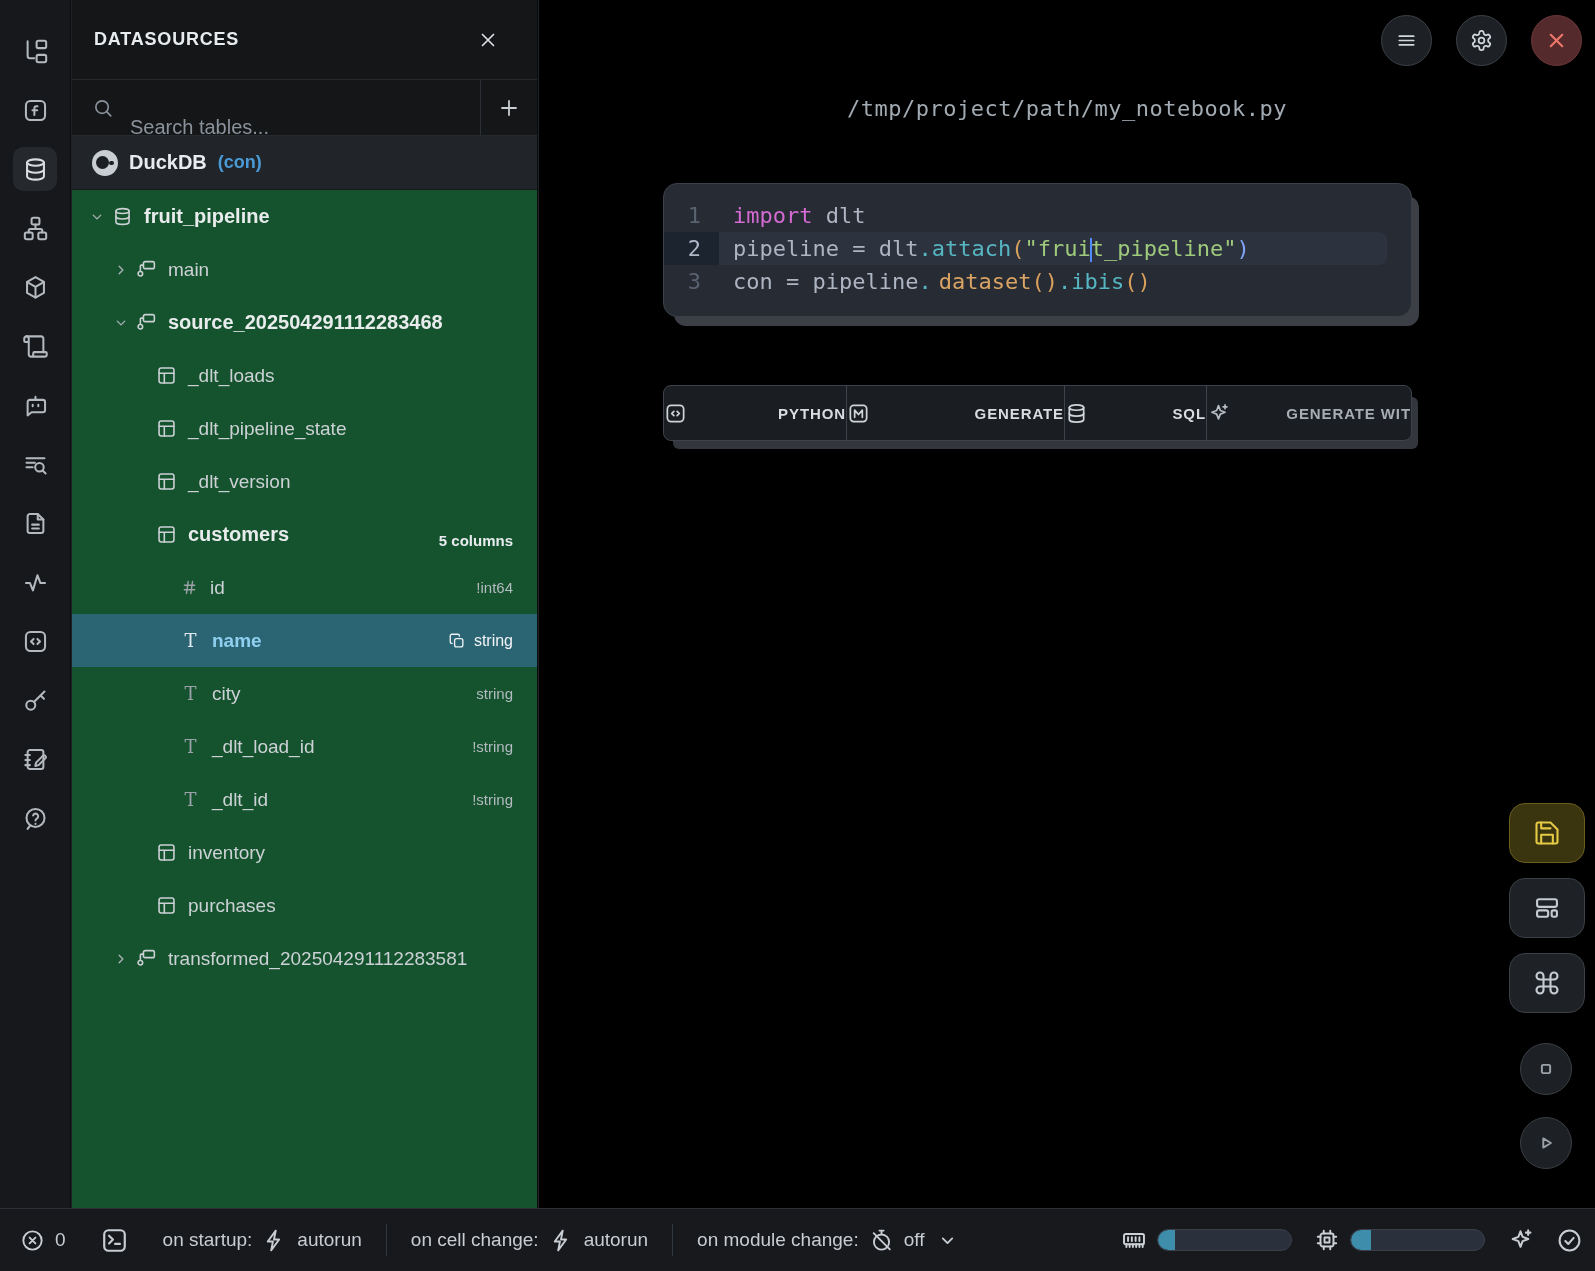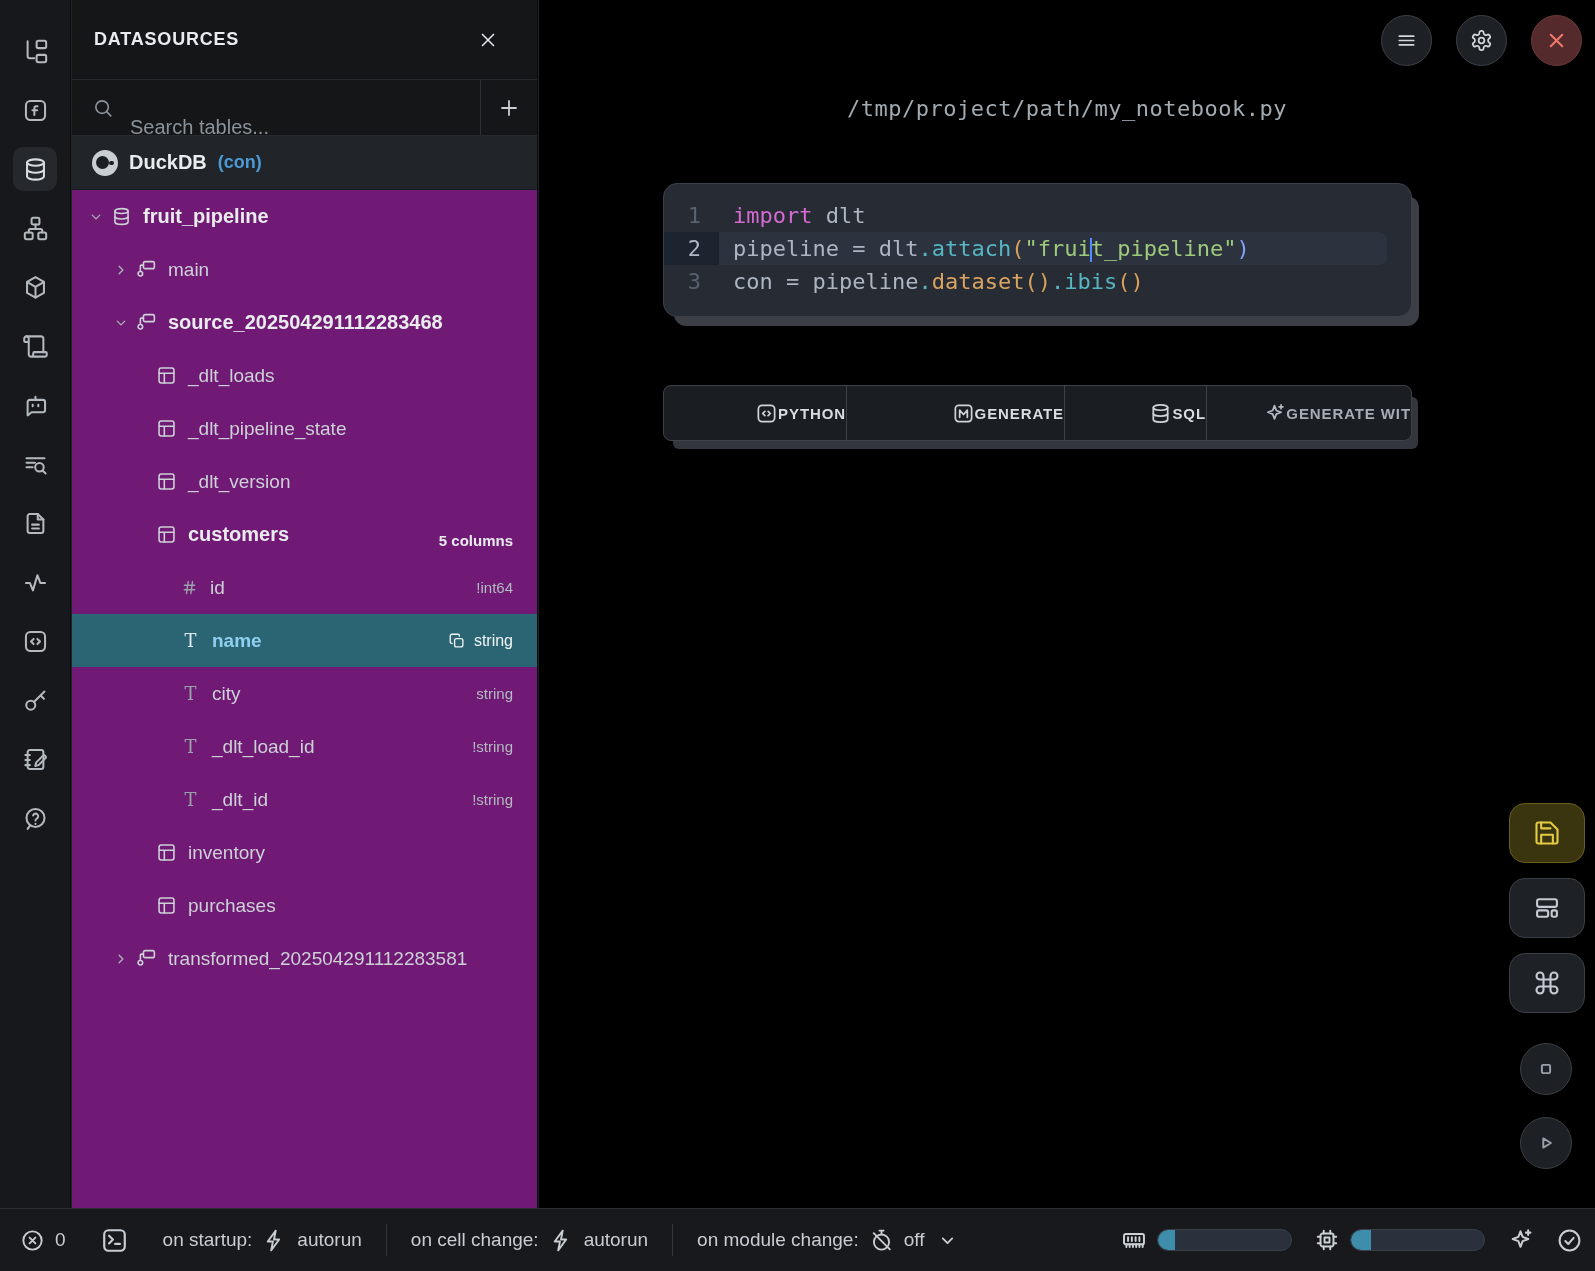--- a/index.html
+++ b/index.html
@@ -11,21 +11,21 @@
   
   .rail{position:absolute;left:0;top:0;bottom:63px;width:71px;background:#16181b;
         border-right:1px solid #0b0c0e;display:flex;flex-direction:column;align-items:center;
         padding-top:29px;gap:15px;}
   .rail-btn{width:44px;height:44px;border-radius:10px;display:flex;align-items:center;justify-content:center;
         color:#b3b9bf;flex:0 0 auto;cursor:pointer;}
   .rail-btn svg{width:27px;height:27px;}
   .rail-btn.active{background:#25282d;color:#d9dde1;}
 
   
-  .panel{position:absolute;left:72px;top:0;bottom:63px;width:466px;background:#701a75;border-right:1px solid #0b0c0e;}
+  .panel{position:absolute;left:72px;top:0;bottom:63px;width:466px;background:#14532d;border-right:1px solid #0b0c0e;}
   .panel-header{height:80px;background:#141618;border-bottom:1px solid #26292e;
         display:flex;align-items:center;justify-content:space-between;padding:0 38px 0 22px;}
   .panel-title{font-size:18px;font-weight:700;letter-spacing:0.8px;color:#e9ecef;}
   .panel-close{color:#dfe3e7;width:22px;height:22px;cursor:pointer;}
   .search-row{height:56px;background:#141618;border-bottom:1px solid #26292e;display:flex;align-items:stretch;}
   .search-box{flex:1;display:flex;align-items:center;padding:0 0 0 20px;gap:14px;color:#8a929b;}
   .search-box svg{width:22px;height:22px;flex:0 0 auto;}
   .search-box input{flex:1;background:transparent;border:none;outline:none;color:#c8cdd3;
         font-size:20px;font-family:"Liberation Sans",sans-serif;margin-top:40px;}
   .search-box input::placeholder{color:#8a929b;}
@@ -40,21 +40,21 @@
   .duck-logo::after{content:"";position:absolute;right:4px;top:11px;width:5px;height:4px;border-radius:2px;background:#1b1e22;}
   .conn-name{font-size:20px;font-weight:700;color:#e9ecef;text-align:right;}
   .conn-alias{font-size:18px;font-weight:700;color:#4a9ad6;}
 
   .tree{display:flex;flex-direction:column;}
   .trow{height:53px;display:flex;align-items:center;padding-right:24px;font-size:19px;color:#ccd1d6;cursor:pointer;}
   .trow .chev{width:18px;height:18px;color:#aab0b6;margin-right:6px;flex:0 0 auto;}
   .trow .node-ic{width:21px;height:21px;color:#ccd1d6;margin-right:11px;flex:0 0 auto;}
   .trow .label{white-space:nowrap;}
   .trow.bold .label{font-weight:700;color:#e9eced;font-size:20px;}
-  .l0{padding-left:3px;margin-left:12px;} .l1{padding-left:40px;} .l2{padding-left:84px;} .l3{padding-left:108px;}
+  .l0{padding-left:16px;} .l1{padding-left:40px;} .l2{padding-left:84px;} .l3{padding-left:108px;}
   .meta{margin-left:auto;font-size:15px;color:#b3bac0;display:flex;align-items:center;gap:8px;white-space:nowrap;}
   .meta.strong{color:#e8ecef;font-weight:700;margin-top:12px;}
   .ticon{width:21px;margin-right:11px;font-family:"DejaVu Serif",serif;font-size:18px;color:#9aa1a8;text-align:center;flex:0 0 auto;}
   .trow.sel{background:#2b6573;}
   .trow.sel .label{color:#8fd0f0;font-weight:600;}
   .trow.sel .ticon{color:#dfe9ee;}
   .trow.sel .meta{color:#f0f4f7;font-size:16px;}
   .copy-ic{width:18px;height:18px;color:#eef2f5;}
 
   
@@ -73,27 +73,27 @@
         border:1px solid #3a4049;border-radius:14px;padding:15px 0;
         box-shadow:9px 11px 0 -2px #3c4046,18px 22px 30px rgba(0,0,0,.5);
         font-family:"DejaVu Sans Mono",monospace;font-size:22px;line-height:33px;}
   .code-line{display:flex;height:33px;}
   .gutter{width:55px;flex:0 0 auto;text-align:right;padding-right:18px;color:#596270;}
   .code{flex:1;padding-left:14px;white-space:pre;}
   .code span{white-space:pre;}
   .code-line.active .gutter{background:#1c2430;color:#aeb8c6;}
   .code-line.active .code{background:#2c333f;border-radius:0 8px 8px 0;margin-right:24px;}
   .tk-kw{color:#d46ad2;} .tk-pl{color:#aeb5c2;} .tk-dot{color:#56b6c2;} .tk-fn{color:#56b6c2;}
-  .tk-fn2{color:#dca463;} .tk-pr{color:#d8a05a;} .tk-pr2{color:#82a4f8;} .tk-st{color:#9fca7c;}
+  .tk-fn2{color:#dca463;margin-left:7px;} .tk-pr{color:#d8a05a;} .tk-pr2{color:#82a4f8;} .tk-st{color:#9fca7c;}
   .cursor{display:inline-block;width:2px;height:24px;background:#528bff;vertical-align:middle;margin:0 -1px;}
 
   .cell-toolbar{position:absolute;left:124px;top:385px;width:749px;height:56px;display:flex;
         background:#1a1d21;border:1px solid #3e434b;border-radius:8px;overflow:hidden;
         box-shadow:8px 10px 0 -2px #33373d,16px 18px 26px rgba(0,0,0,.45);}
-  .ct-btn{display:flex;align-items:center;justify-content:flex-end;gap:0;color:#d9dde1;
+  .ct-btn{display:flex;align-items:center;justify-content:space-between;gap:0;color:#d9dde1;
         font-size:15px;font-weight:700;letter-spacing:0.9px;cursor:pointer;white-space:nowrap;overflow:hidden;}
   .ct-btn svg{width:23px;height:23px;color:#cfd4d9;flex:0 0 auto;}
   .ct-btn + .ct-btn{border-left:1px solid #3e434b;}
   .ct-python{width:182px;} .ct-markdown{width:218px;} .ct-sql{width:142px;} .ct-generate{flex:1;color:#a6adb4;}
   .ct-generate svg{color:#b4bac1;}
 
   .side-controls .sq-btn{position:absolute;right:10px;width:76px;height:60px;border-radius:16px;
         background:#1e2126;border:1px solid #3b4046;display:flex;align-items:center;justify-content:center;
         color:#c6cbd1;cursor:pointer;box-shadow:0 5px 9px rgba(0,0,0,.4);}
   .sq-btn svg{width:28px;height:28px;}

